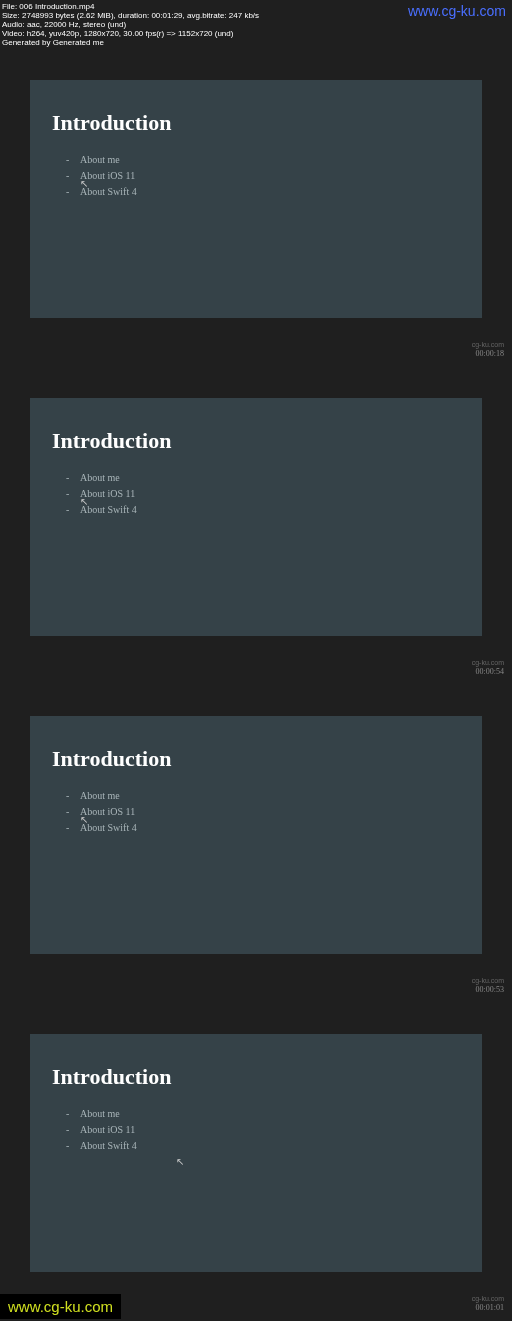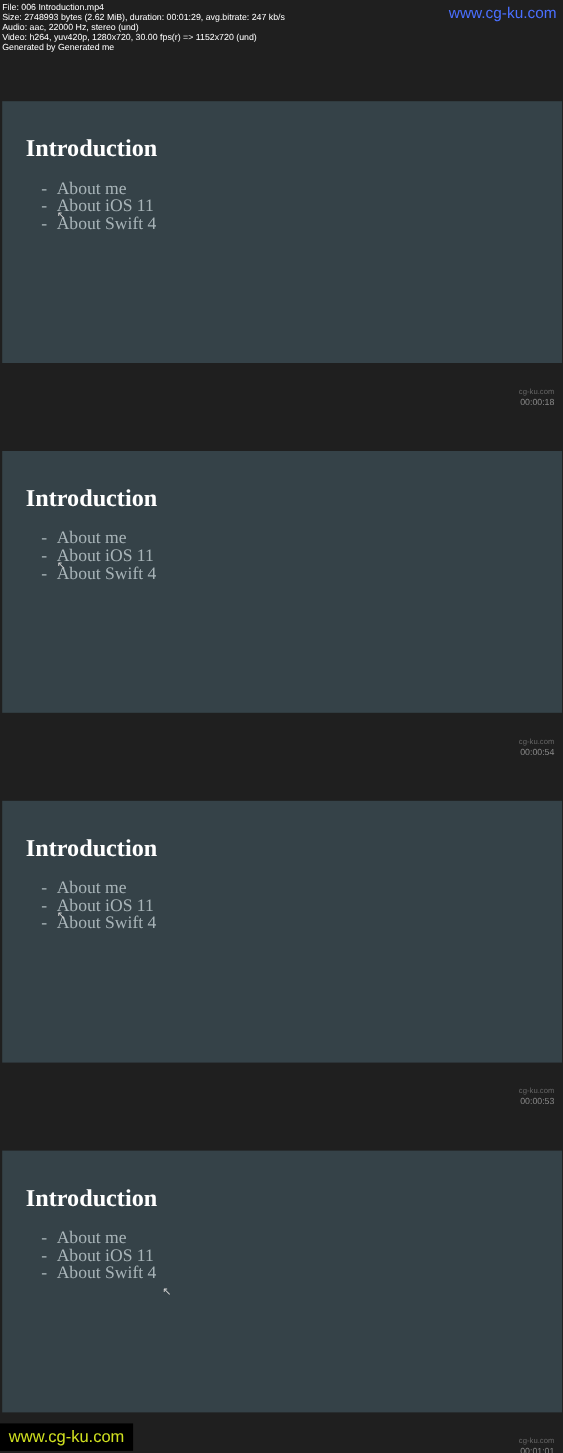--- a/index.html
+++ b/index.html
@@ -42,40 +42,40 @@
       top: 80px;
       left: 0;
       right: 0;
     }
     .thumbnail-wrapper {
       position: relative;
       margin-bottom: 80px;
     }
     .thumbnail {
       background-color: #354248;
-      width: 509px;
+      width: 452px;
       height: 238px;
-      margin: 12px auto;
+      margin: 0 auto;
       padding: 30px 8px 20px 22px;
       position: relative;
     }
     .thumb-title {
       font-family: Georgia, 'Times New Roman', serif;
       font-size: 22px;
       font-weight: bold;
       color: #ffffff;
       margin-bottom: 16px;
     }
     .thumb-list {
       list-style: none;
       padding-left: 14px;
     }
     .thumb-list li {
       font-family: Georgia, 'Times New Roman', serif;
-      font-size: 16px;
+      font-size: 10px;
       color: #a8b4b8;
       line-height: 16px;
       position: relative;
       padding-left: 14px;
     }
     .thumb-list li::before {
       content: "-";
       position: absolute;
       left: 0;
       color: #a8b4b8;
@@ -84,20 +84,21 @@
       position: absolute;
       font-size: 10px;
       color: #d0d0d0;
       pointer-events: none;
     }
     .timestamp {
       position: absolute;
       right: 8px;
       font-size: 8px;
       color: #888888;
+      font-family: Liberation Serif, serif;
     }
     .small-watermark {
       position: absolute;
       right: 8px;
       font-size: 7px;
       color: #666666;
     }
     .bottom-bar {
       position: absolute;
       bottom: 0;

